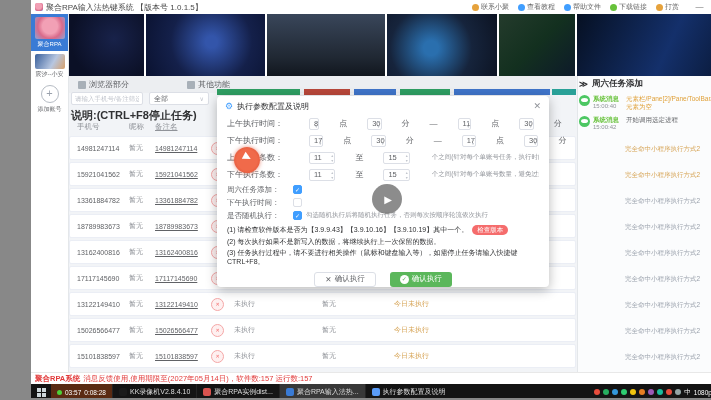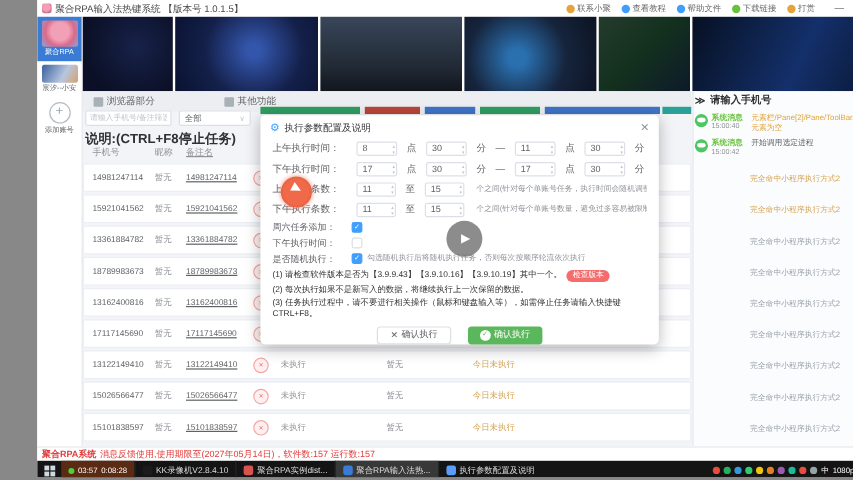--- a/index.html
+++ b/index.html
@@ -91,21 +91,21 @@
   .mline.warn{color:#d6a354;}
 
   
   .dialog{position:absolute;left:186px;top:96px;width:332px;height:191px;background:#fff;border-radius:4px;
           box-shadow:0 3px 12px rgba(0,0,0,.28);z-index:10;font-size:8px;color:#606266;box-sizing:border-box;}
   .dlg-head{height:16px;display:flex;align-items:center;gap:4px;padding:2px 8px 0;}
   .gear{color:#409eff;font-size:9px;}
   .dlg-title{color:#303133;}
   .dlg-close{margin-left:auto;color:#909399;font-size:9px;}
   .dlg-body{padding:1px 10px 0;}
-  .prow{display:flex;align-items:center;height:17px;gap:8px;}
+  .prow{display:flex;align-items:center;height:17px;gap:20px;}
   .plabel{width:62px;flex:none;}
   .spin{width:34px;height:12px;border:1px solid #dcdfe6;border-radius:2px;display:flex;align-items:center;
         padding-left:4px;box-sizing:border-box;font-size:7.5px;background:#fff;position:relative;}
   .arrows{position:absolute;right:1px;top:0;display:flex;flex-direction:column;font-size:4px;
           line-height:5px;color:#c0c4cc;}
   .ptext{color:#606266;}
   .pnote{font-size:6.5px;color:#909399;margin-left:2px;white-space:nowrap;overflow:hidden;}
   .crow{display:flex;align-items:center;height:13px;gap:4px;font-size:7.5px;}
   .cbox{width:9px;height:9px;border:1px solid #dcdfe6;border-radius:2px;background:#fff;box-sizing:border-box;
         color:#fff;font-size:6px;line-height:8px;text-align:center;flex:none;}
@@ -318,21 +318,21 @@
         <span class="c-status">未执行</span>
         <span class="c-count">暂无</span>
         <span class="c-today">今日未执行</span>
       </div>
     </div>
 
   <div class="right-bg"></div>
   <div class="logpanel">
     <div class="log-head">
       <span>≫</span>
-      <span>请输入手机号</span>
+      <span>周六任务添加</span>
     </div>
     <div>
         <div class="log-entry">
           <i class="log-ico"></i>
           <span class="log-meta">
             <b class="log-src">系统消息</b>
             <span class="log-time">15:00:40</span>
           </span>
           <span class="log-text warn">元素栏/Pane[2]/Pane/ToolBar/Button[1]元素为空</span>
         </div>

